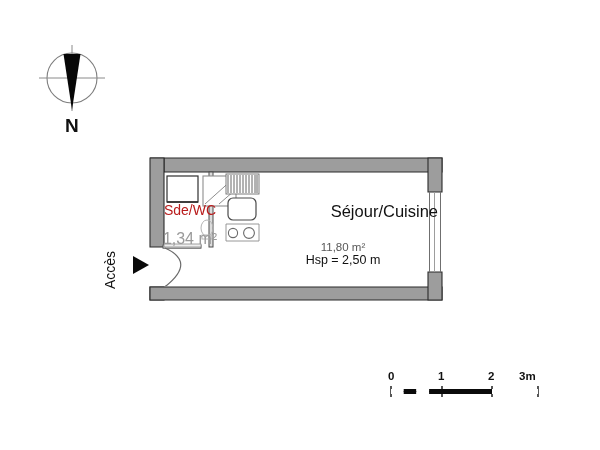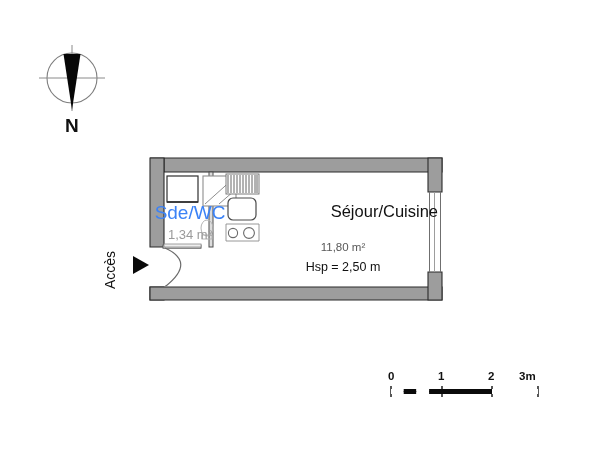--- a/index.html
+++ b/index.html
@@ -92,39 +92,39 @@
   }
   #sejour-area {
     font-size: 11.5px;
     color: #585858;
     margin-top: 22px;
     line-height: 1.0;
   }
   #sejour-hsp {
     position: absolute;
     left: 248px;
-    top: 260px;
+    top: 253px;
     width: 190px;
     font-size: 12.5px;
     color: #111;
   }
   #sde-block {
     left: 152px;
     top: 203px;
     width: 76px;
   }
   #sde-name {
-    font-size: 19px;
-    color: #3b82f6;
+    font-size: 14px;
+    color: #b91c1c;
     line-height: 1.0;
   }
   #sde-area {
-    font-size: 13px;
+    font-size: 16px;
     color: #9a9a9a;
-    margin-top: 6px;
+    margin-top: 14px;
     line-height: 1.0;
   }
 
   
   #scalebar {
     position: absolute;
     left: 388px;
     top: 370px;
     width: 170px;
     height: 28px;

